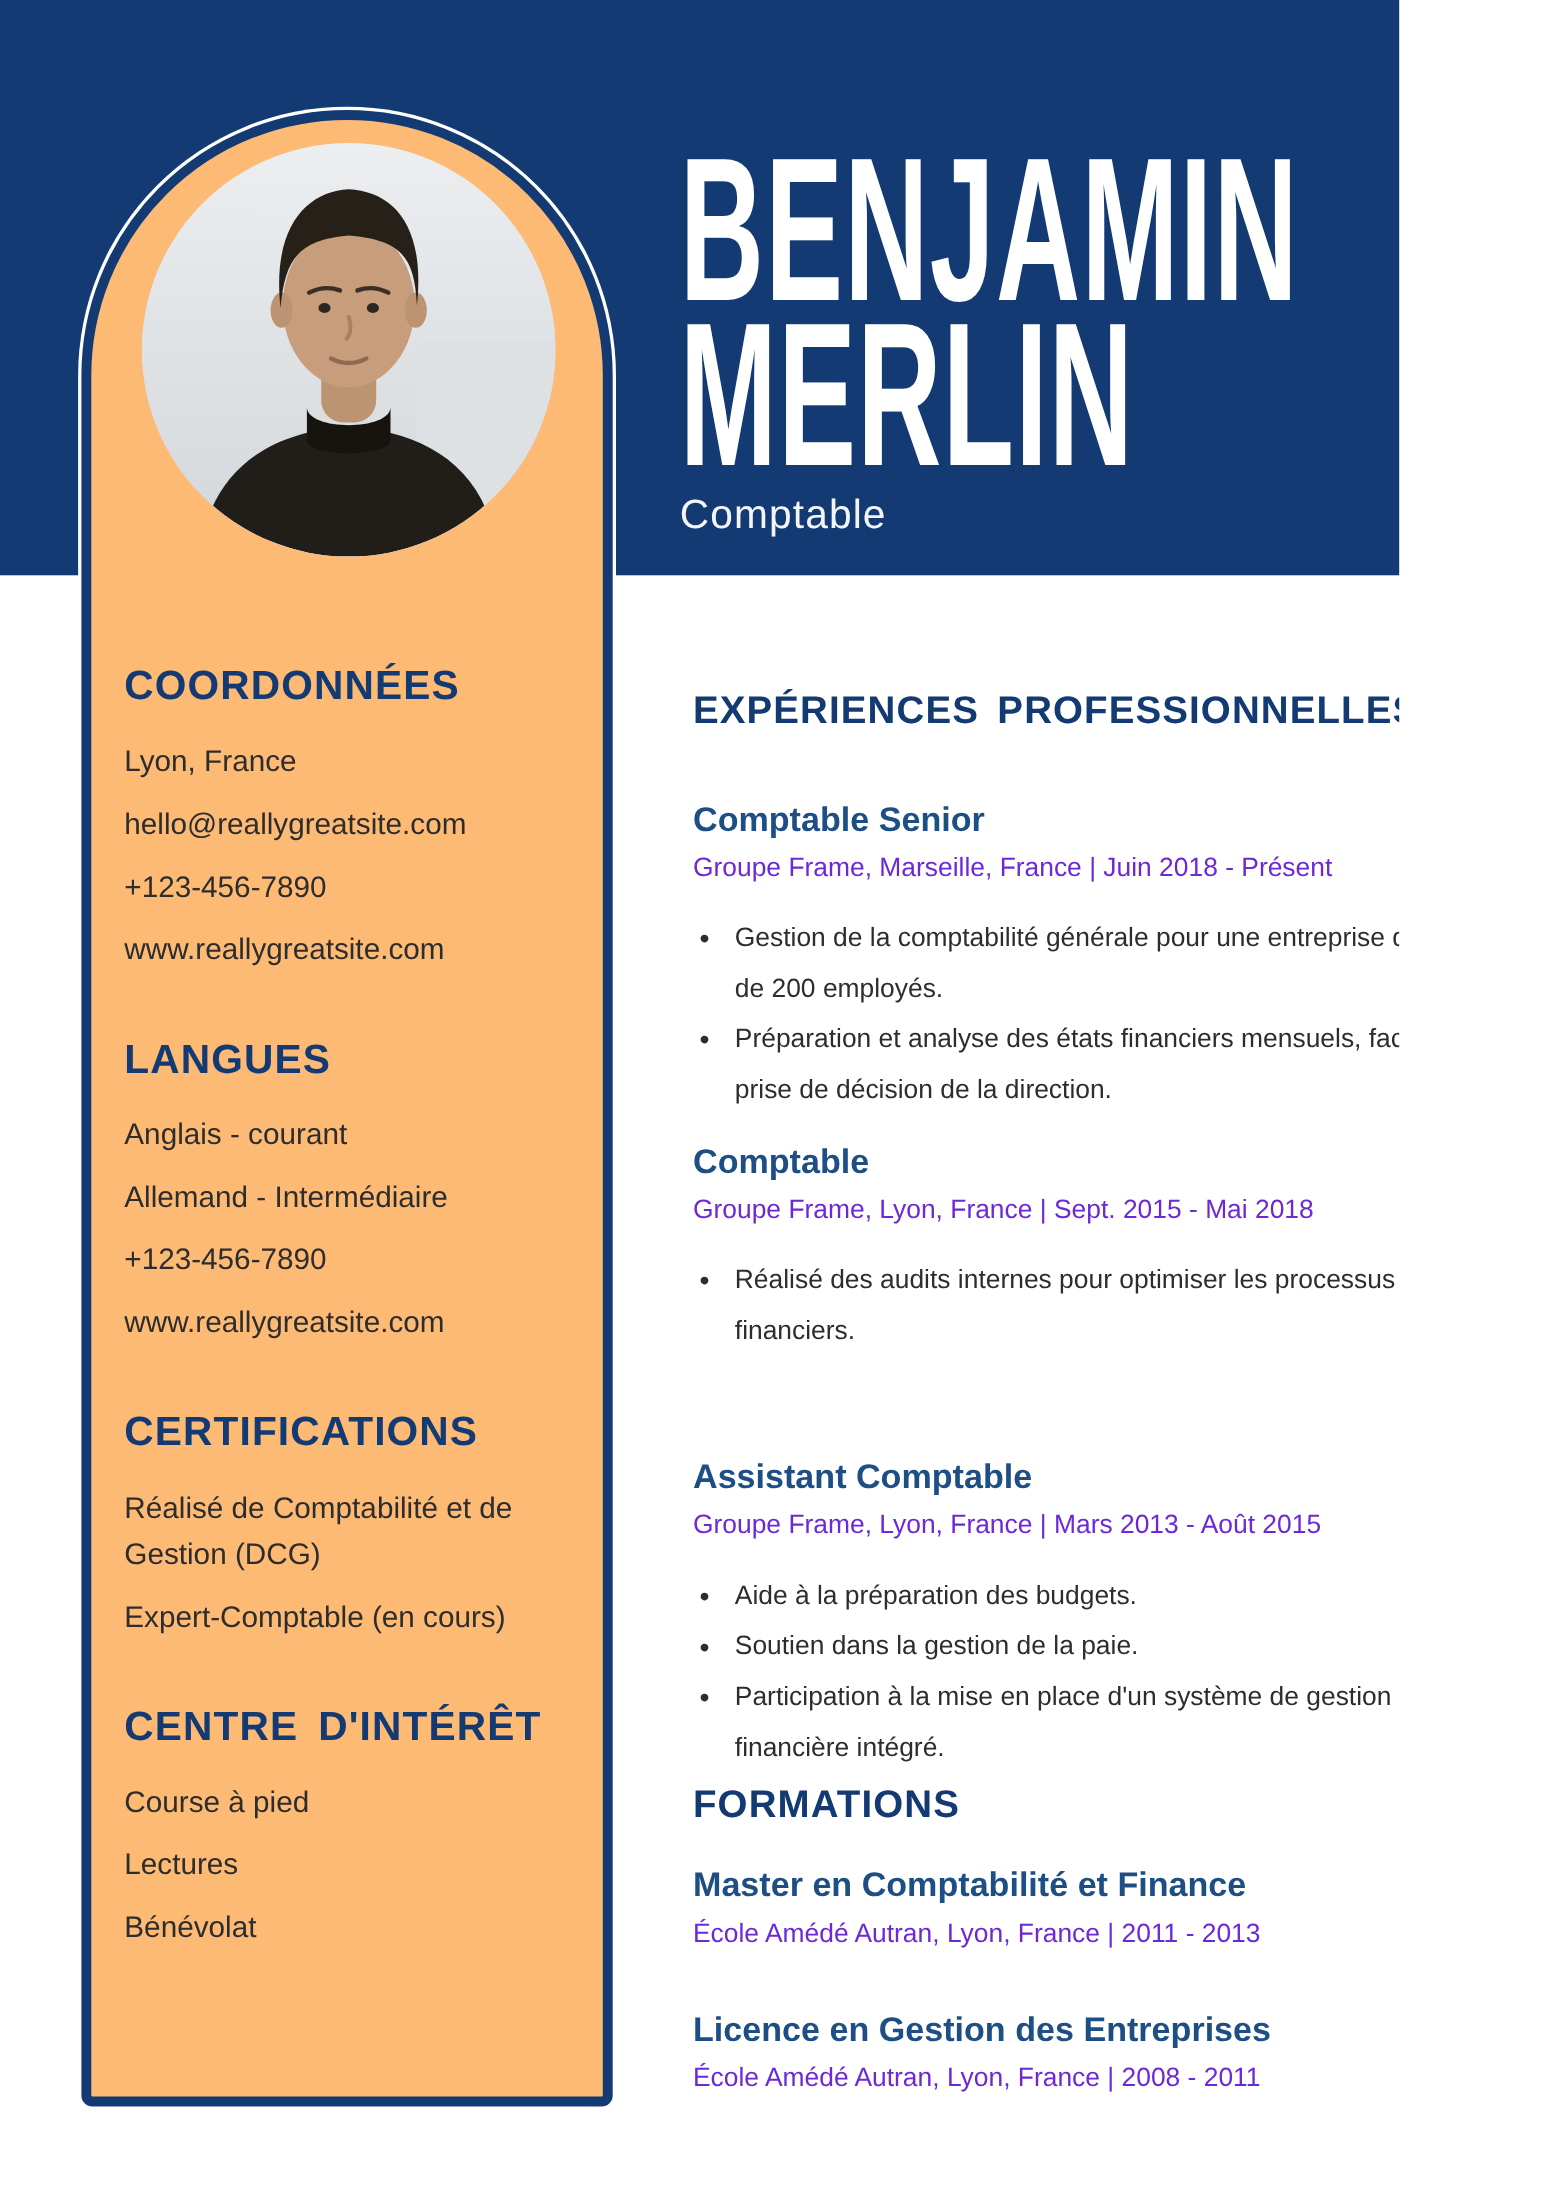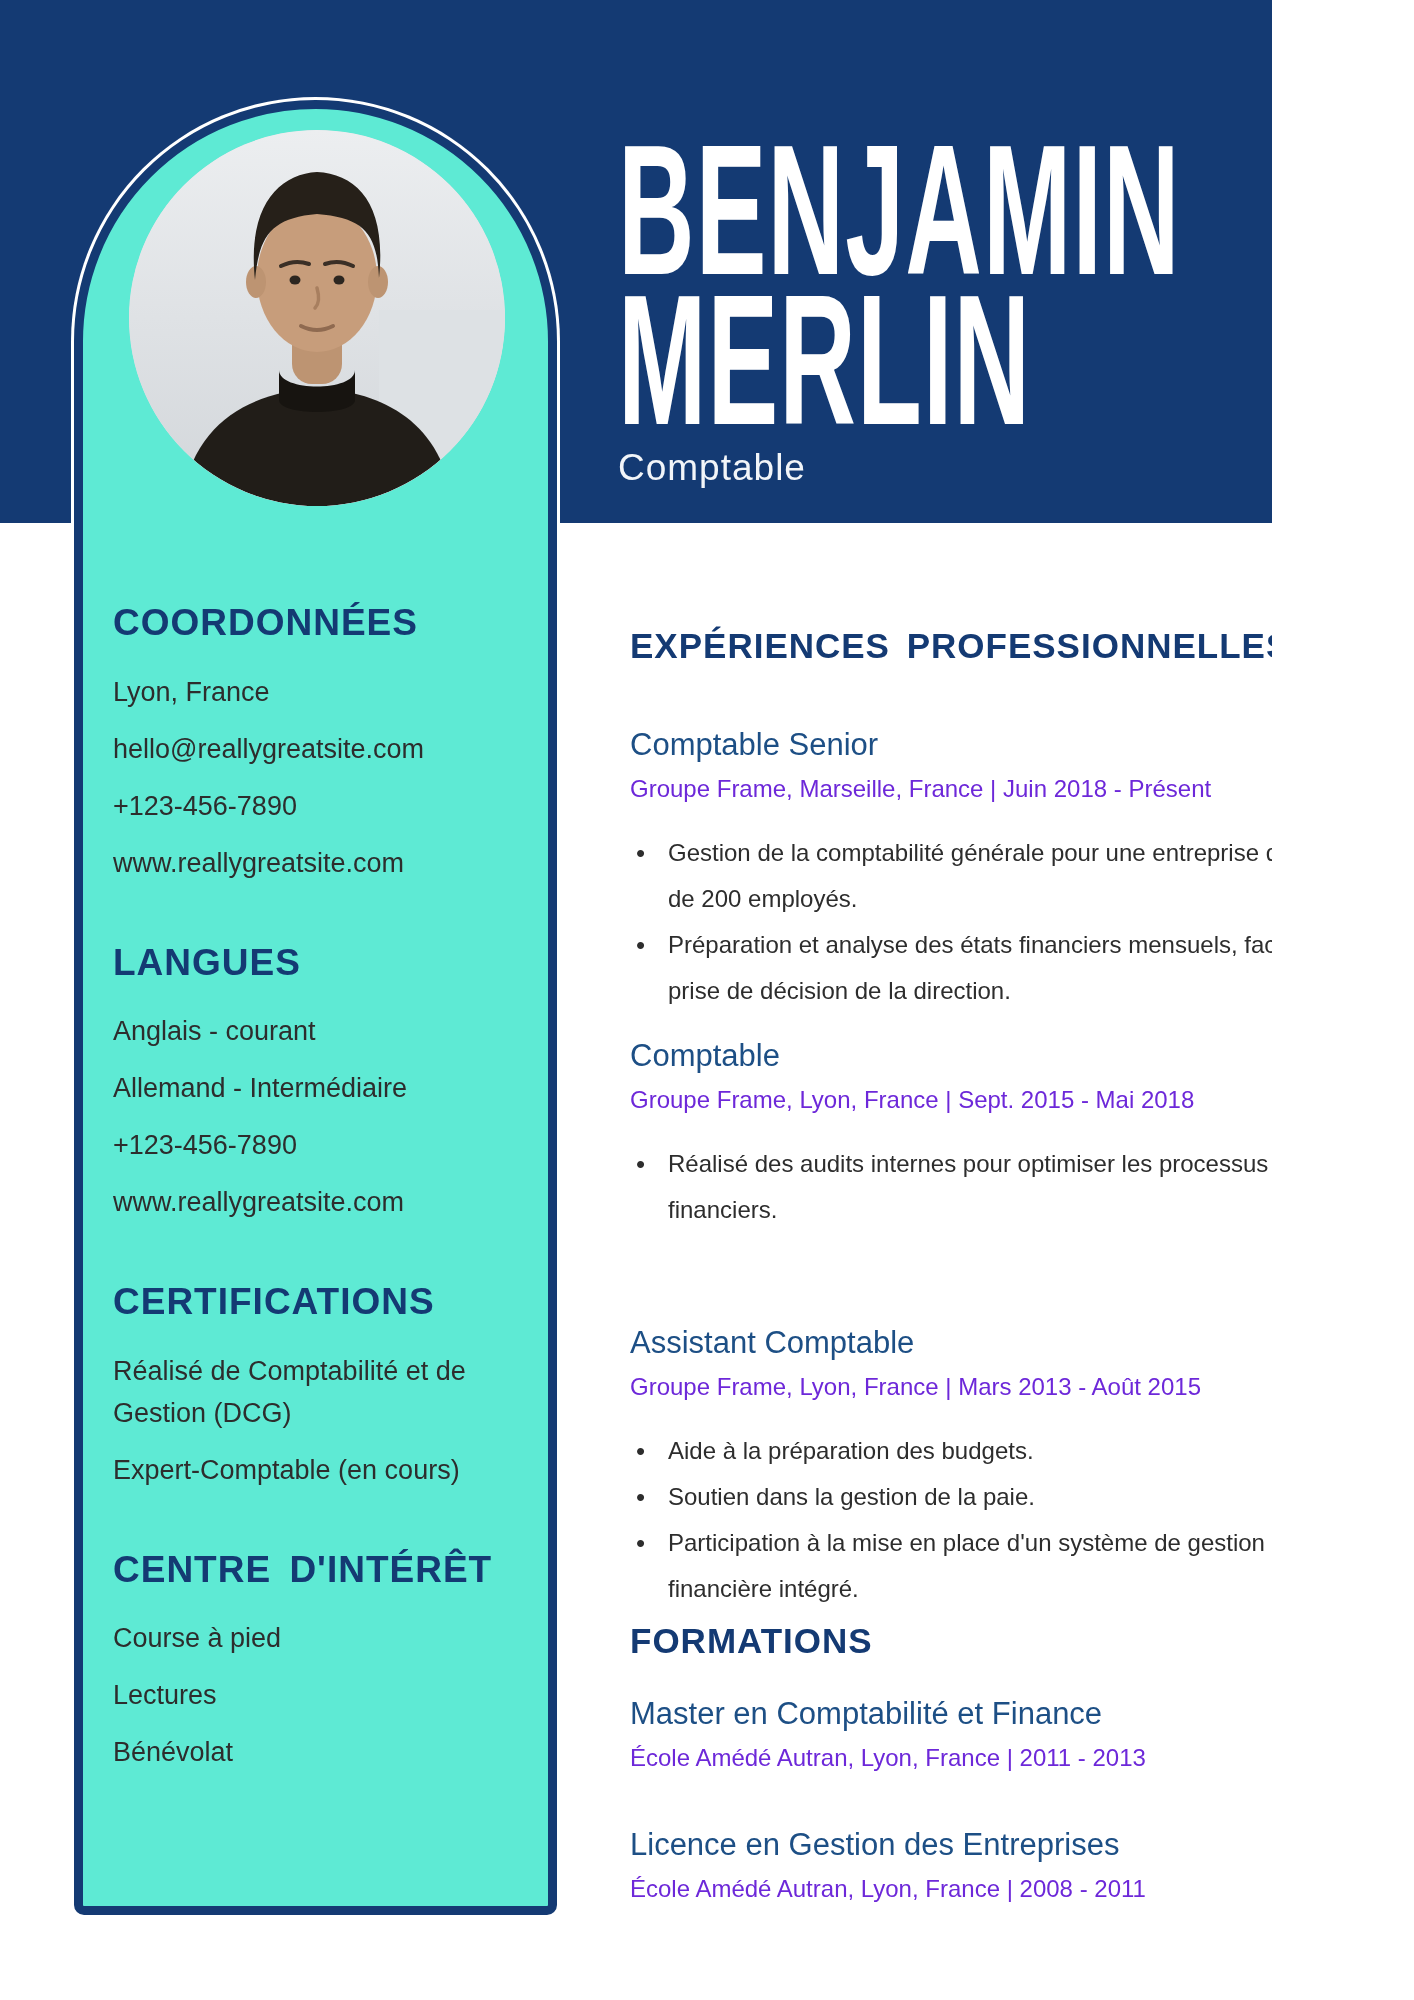--- a/index.html
+++ b/index.html
@@ -18,21 +18,21 @@
   .hero { position:absolute; left:618px; top:135px; color:#ffffff; }
   .name {
     font-size:186px; font-weight:700; line-height:150px; letter-spacing:2px;
     transform:scaleX(0.57); transform-origin:left top; white-space:nowrap;
   }
   .name .line { display:block; }
   .role { margin-top:12px; font-size:37px; font-weight:400; letter-spacing:1px; color:#f2f5f9; }
   
   .card {
     position:absolute; left:74px; top:100px; width:483px; height:1815px;
-    background:#5eead4; border:9px solid #143a73;
+    background:#fdba74; border:9px solid #143a73;
     border-radius:242px 242px 10px 10px;
     box-shadow:0 0 0 3px #ffffff;
     padding:0 28px 0 30px;
   }
   .photo {
     width:376px; height:376px; margin:21px auto 0; border-radius:50%;
     overflow:hidden; background:#dfe2e5;
   }
   .photo svg { display:block; width:100%; height:100%; }
   .s-sec { margin-top:58px; }
@@ -54,21 +54,21 @@
     letter-spacing:1px; word-spacing:6px; line-height:1.2; white-space:nowrap;margin-top:28px;
   }
   .pos-exp-title { top:597px; }
   .pos-form-title { top:1592px; }
   .job, .edu { position:absolute; left:0; width:730px; }
   .pos-job1 { top:726px; }
   .pos-job2 { top:1037px; }
   .pos-job3 { top:1324px; }
   .pos-edu1 { top:1695px; }
   .pos-edu2 { top:1826px; }
-  .j-title { font-size:31px; font-weight:400; color:#1d4f85; line-height:38px; }
+  .j-title { font-size:31px; font-weight:700; color:#1d4f85; line-height:38px; }
   .j-meta { margin-top:10px; font-size:24px; color:#6d28d9; line-height:30px; }
   .bullets { list-style:none; margin-top:26px; }
   .bullets li {
     position:relative; padding-left:38px; font-size:24px; line-height:46px;
     color:#2d2d2d;
   }
   .bullets li::before {
     content:"\2022"; position:absolute; left:6px; top:0;
     font-size:26px; color:#2d2d2d;
   }

